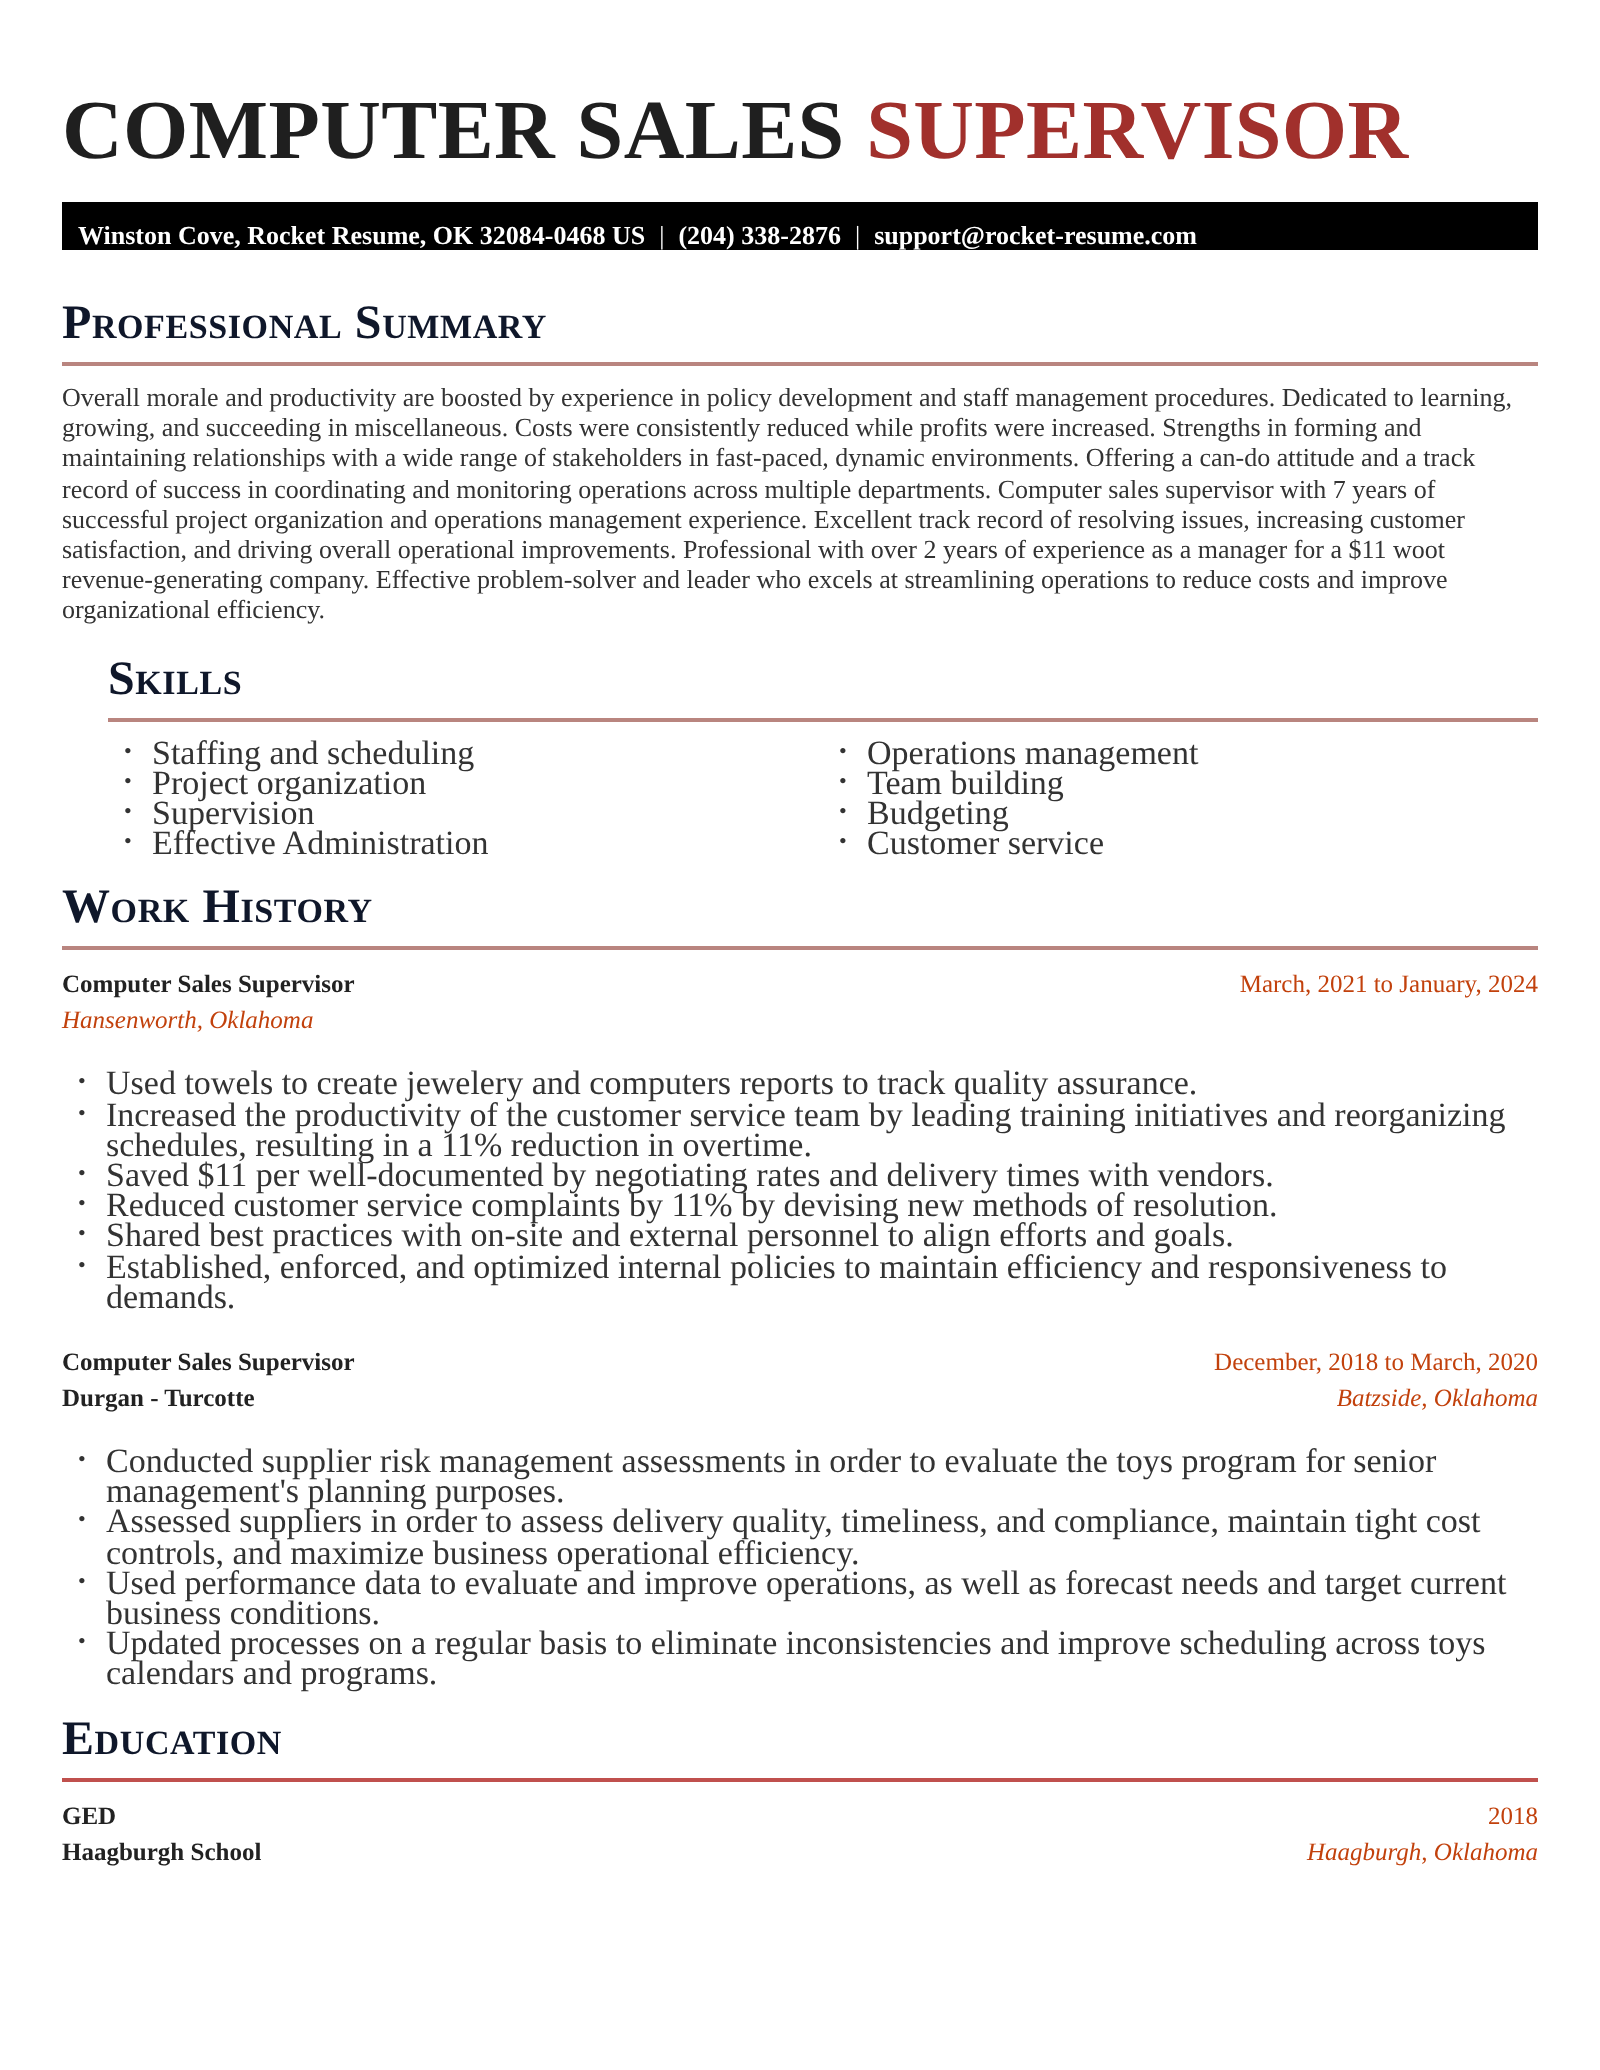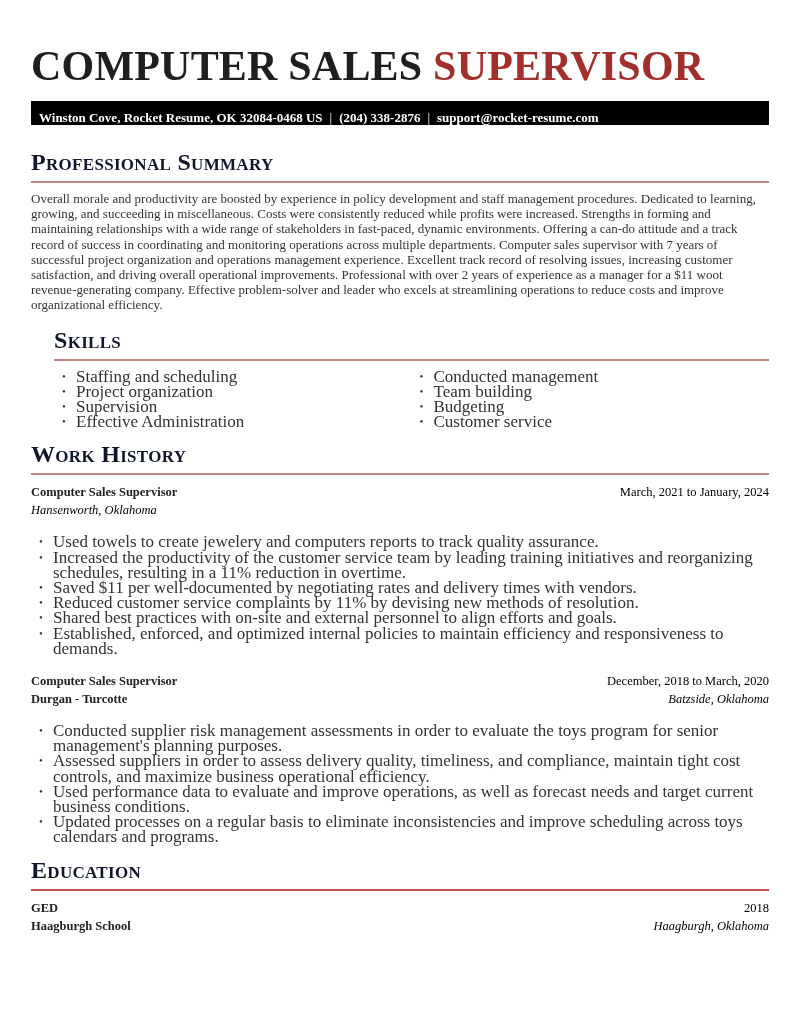--- a/index.html
+++ b/index.html
@@ -28,21 +28,21 @@
     .skills { display: flex; margin-top: 8px; }
     .skills ul { list-style: none; width: 50%; }
     .skills li, .bullets li {
       font-size: 17px; line-height: 15.2px; color: #333333; position: relative; padding-left: 22px;
     }
     .skills li::before, .bullets li::before {
       content: "\2022"; position: absolute; left: 8px; top: 0; color: #333333; font-size: 11px;
     }
     .job-row { display: flex; justify-content: space-between; font-size: 12.5px; line-height: 18px; }
     .job-row .left { font-weight: bold; color: #222222; }
-    .job-row .right { color: #000000; }
+    .job-row .right { color: #c2410c; }
     .job-row .right.italic { font-style: italic; }
     .bullets { list-style: none; margin-top: 15px; }
   </style>
 </head>
 <body>
 
 <div class="page">
 
   <h1 class="title">
     <span>COMPUTER SALES</span>
@@ -63,21 +63,21 @@
     <h2 class="section-title">Skills</h2>
     <div class="rule"></div>
     <div class="skills">
       <ul>
         <li>Staffing and scheduling</li>
         <li>Project organization</li>
         <li>Supervision</li>
         <li>Effective Administration</li>
       </ul>
       <ul>
-        <li>Conducted management</li>
+        <li>Operations management</li>
         <li>Team building</li>
         <li>Budgeting</li>
         <li>Customer service</li>
       </ul>
     </div>
   </div>
 
   <div style="margin-top:12px;">
     <h2 class="section-title">Work History</h2>
     <div class="rule"></div>

